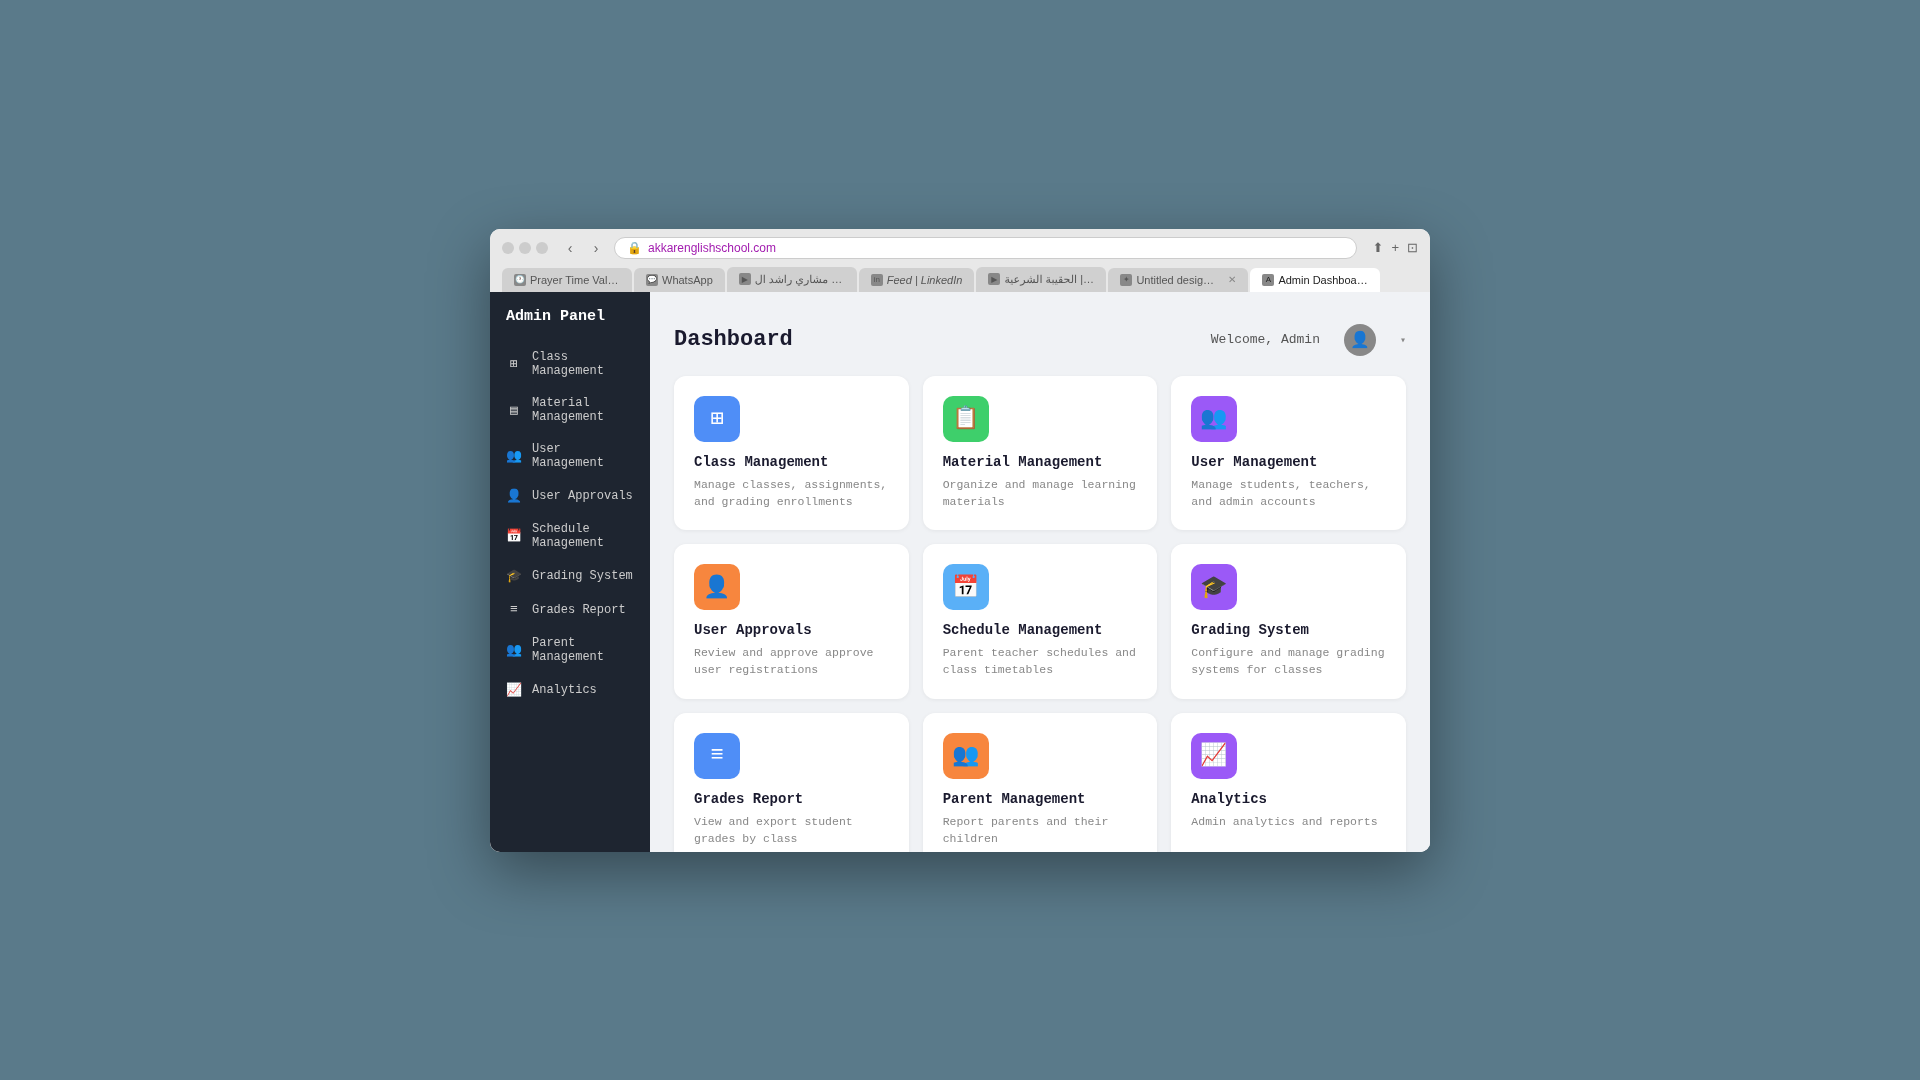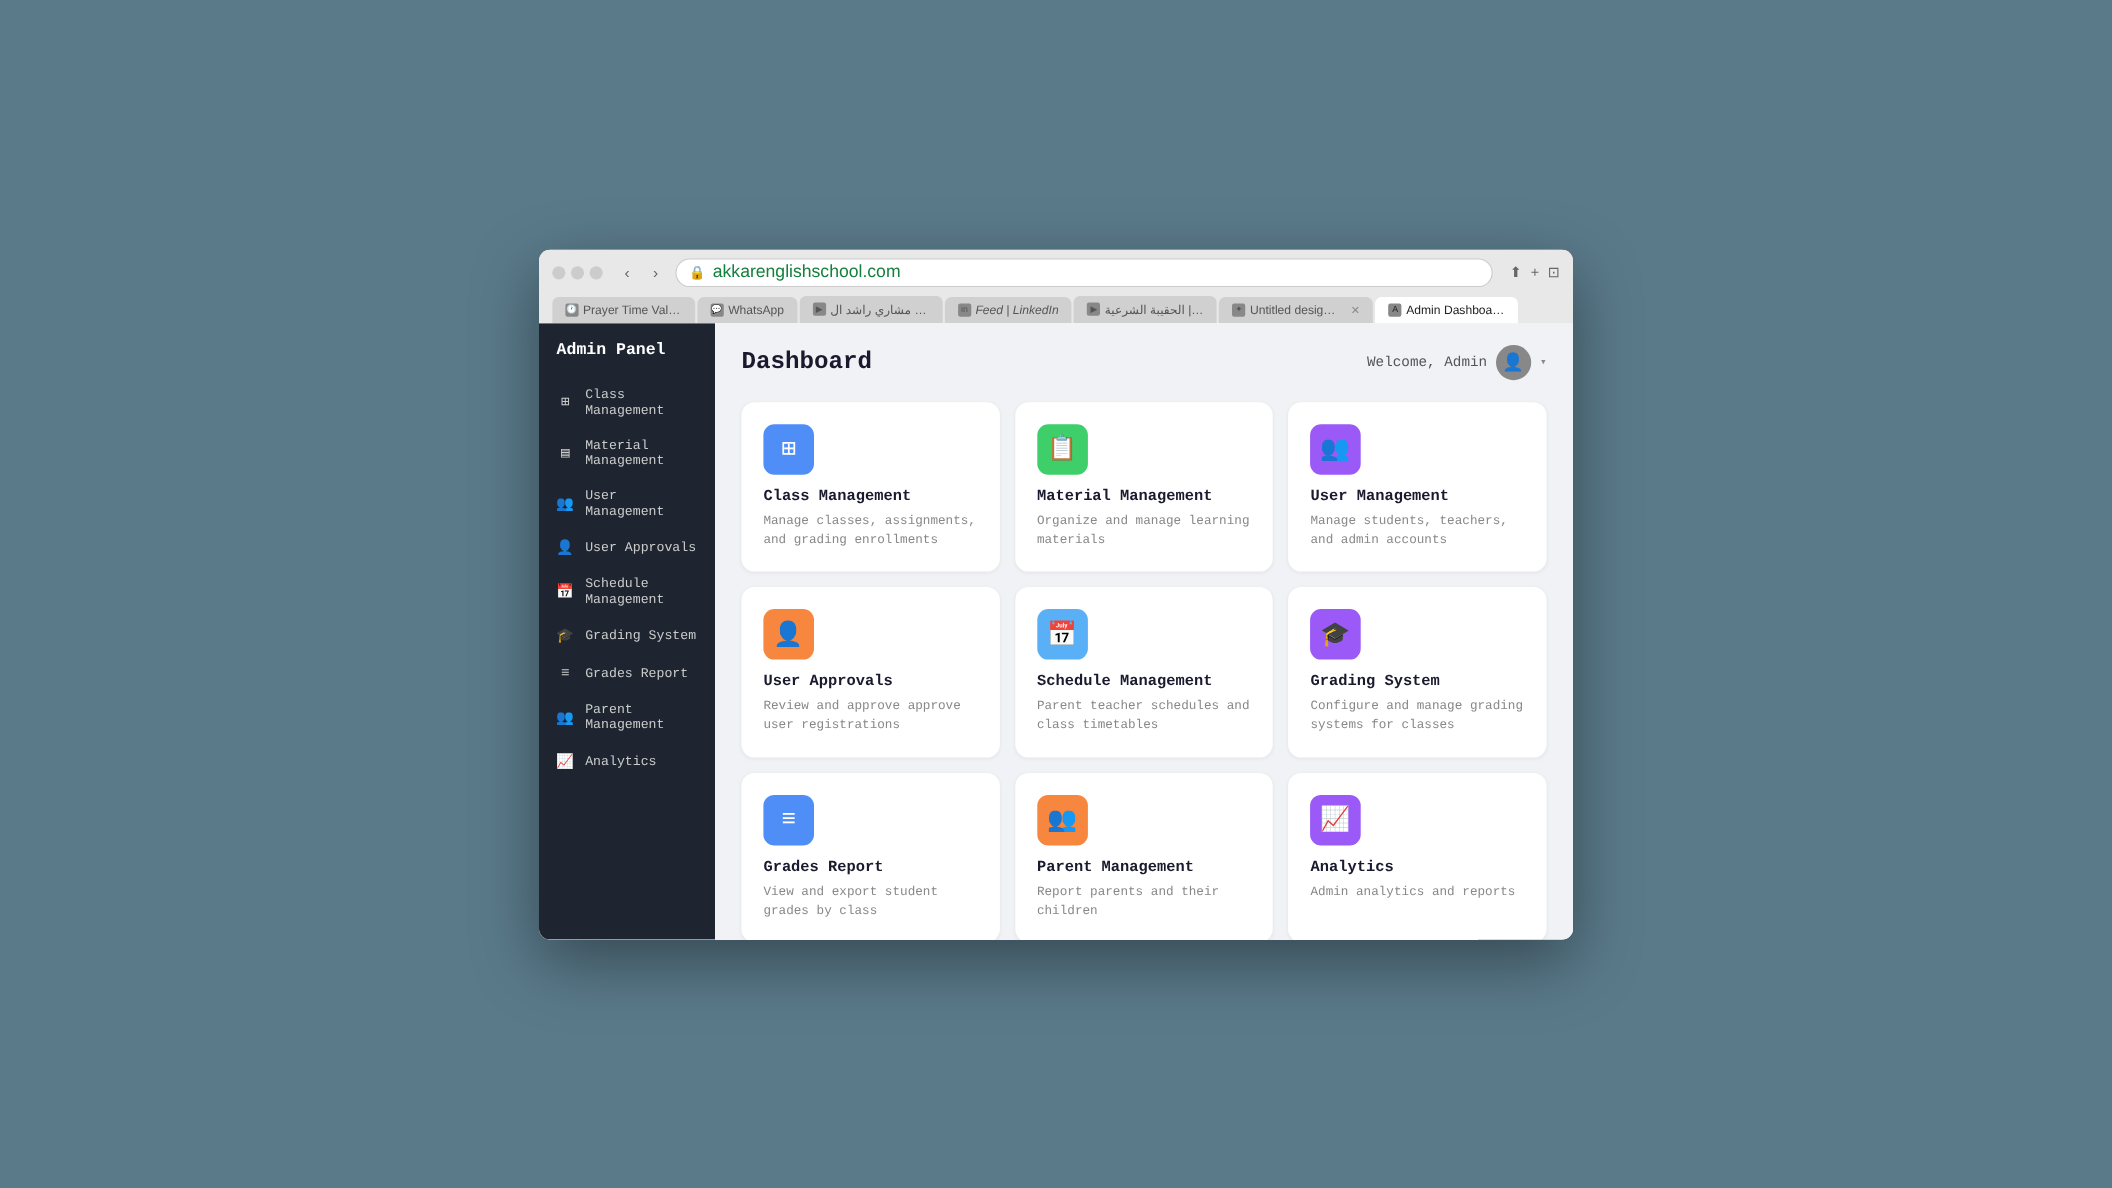--- a/index.html
+++ b/index.html
@@ -69,22 +69,22 @@
       border-radius: 20px;
       padding: 3px 12px;
       font-size: 12px;
       color: #333;
       display: flex;
       align-items: center;
       gap: 6px;
     }
 
     .address-text {
-      font-size: 16px;
-      color: #15803d;
+      font-size: 12px;
+      color: #a21caf;
     }
 
     .browser-actions {
       display: flex;
       gap: 8px;
       margin-left: 8px;
     }
 
     .browser-action-btn {
       font-size: 13px;
@@ -178,41 +178,41 @@
       align-items: center;
       justify-content: center;
       font-size: 13px;
       flex-shrink: 0;
     }
 
     
     .main-content {
       flex: 1;
       background: #f0f2f5;
-      padding: 20px 24px;
+      padding: 32px 24px;
       overflow-y: auto;
     }
 
     .main-header {
       display: flex;
       justify-content: space-between;
       align-items: center;
       margin-bottom: 20px;
     }
 
     .page-title {
       font-size: 22px;
       font-weight: 700;
       color: #1a1a2e;
     }
 
     .user-welcome {
       display: flex;
       align-items: center;
-      gap: 8px;
+      gap: 24px;
       font-size: 13px;
       color: #555;
     }
 
     .user-avatar {
       width: 32px;
       height: 32px;
       border-radius: 50%;
       background: #888;
       display: flex;

